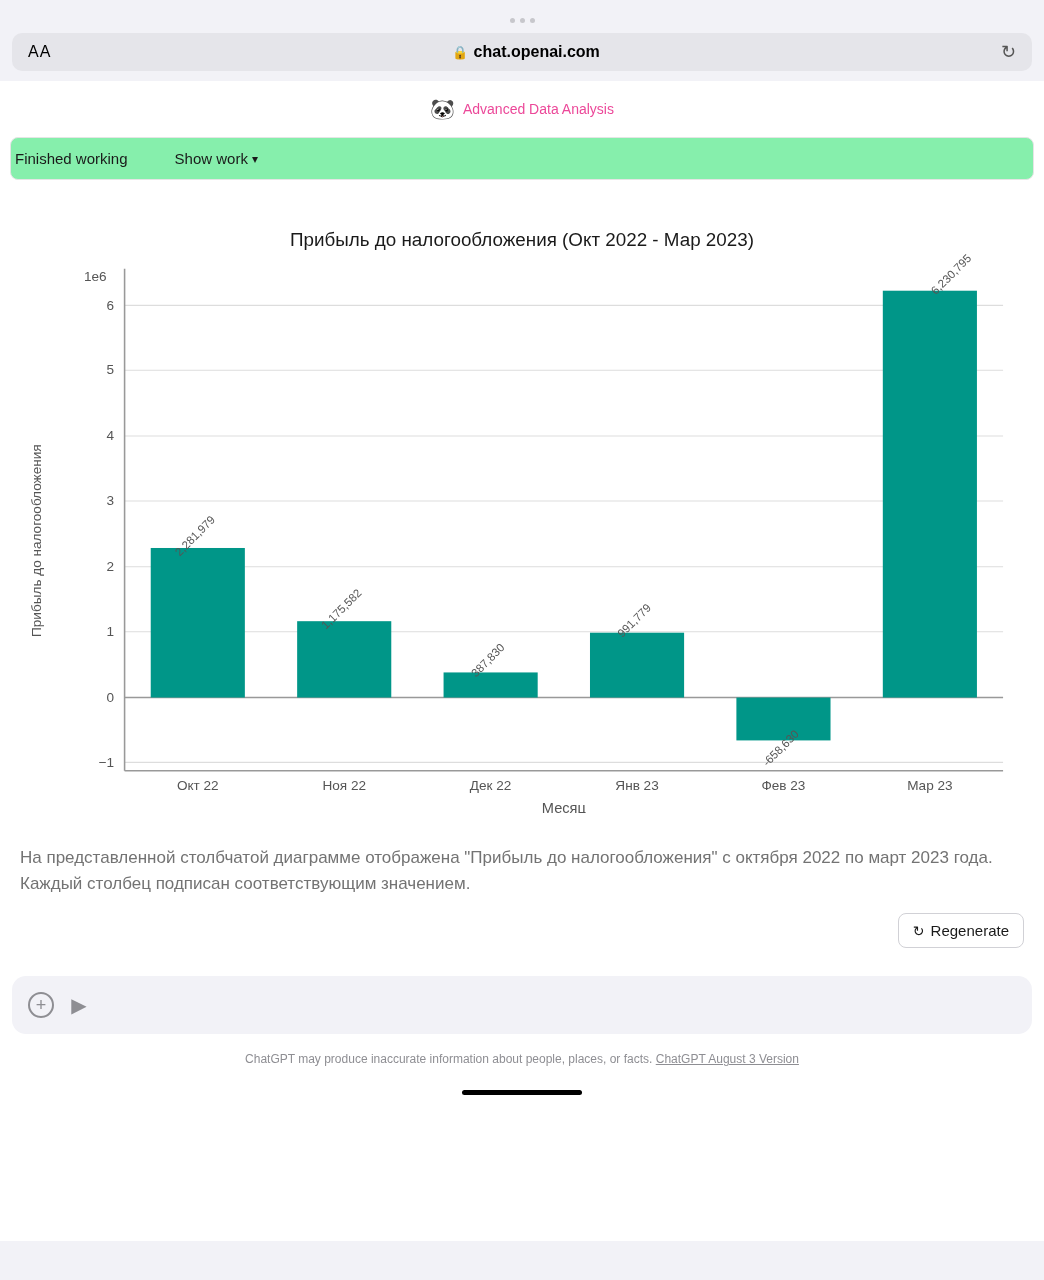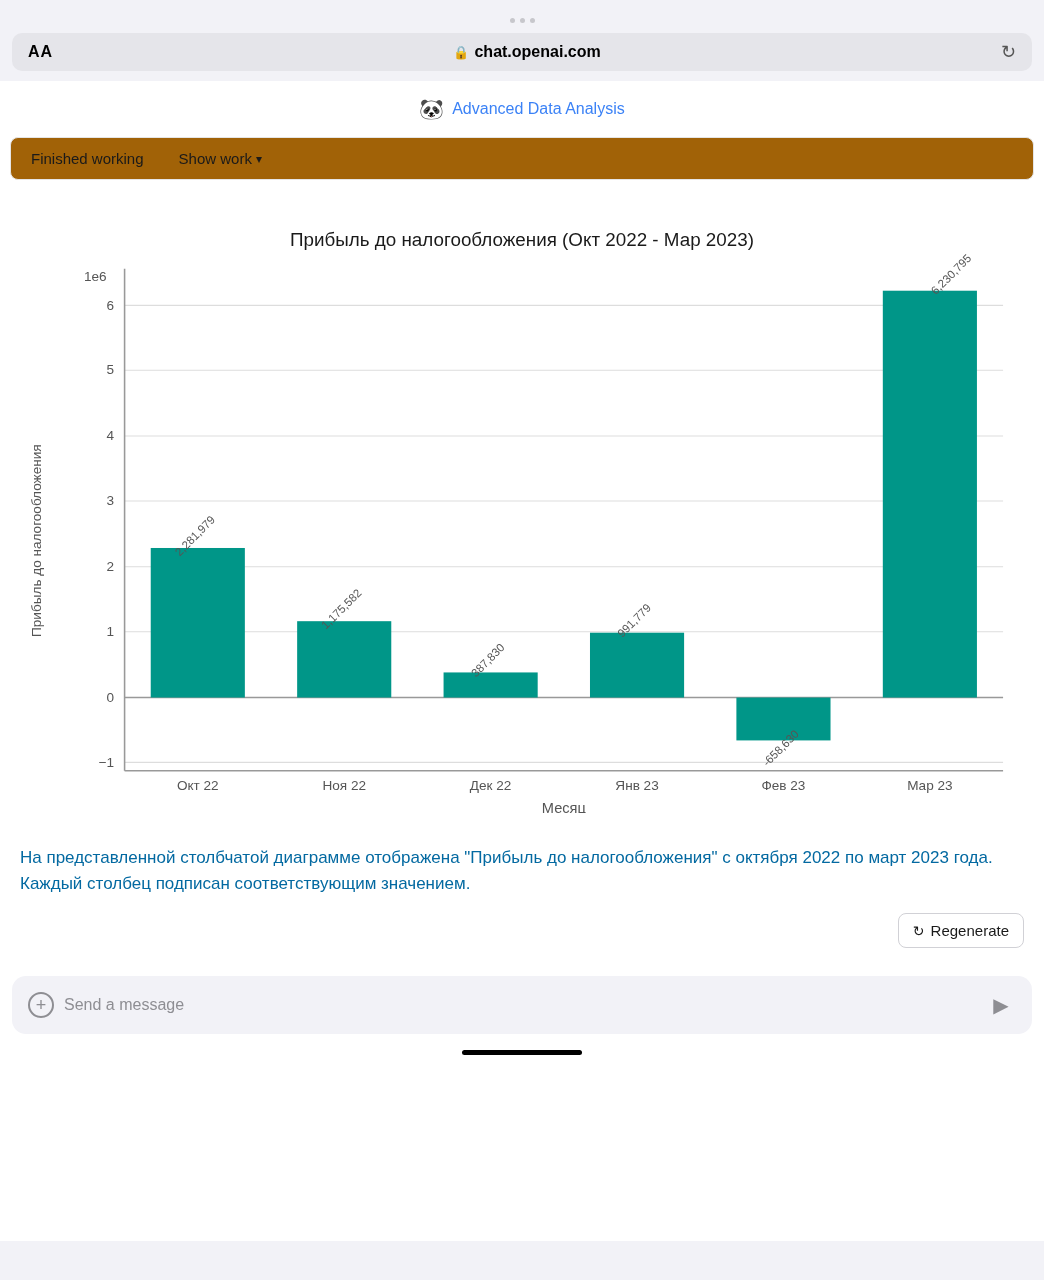--- a/index.html
+++ b/index.html
@@ -33,21 +33,21 @@
       display: flex;
       align-items: center;
       justify-content: space-between;
       background: #e5e5ea;
       margin: 0 12px;
       border-radius: 10px;
       padding: 8px 16px;
     }
     .browser-aa {
       font-size: 16px;
-      font-weight: 700;
+      font-weight: 400;
       color: #000;
       letter-spacing: 1px;
     }
     .browser-url-wrapper {
       display: flex;
       align-items: center;
       gap: 5px;
     }
     .lock-icon {
       font-size: 13px;
@@ -75,32 +75,32 @@
       display: flex;
       align-items: center;
       justify-content: center;
       padding: 16px 20px;
       gap: 8px;
     }
     .ada-icon {
       font-size: 20px;
     }
     .chat-title {
-      font-size: 16px;
+      font-size: 14px;
       font-weight: 500;
-      color: #3b82f6;
+      color: #ec4899;
     }
 
     
     .finished-bar {
       display: flex;
       align-items: center;
-      gap: 0;
-      padding: 12px 20px;
-      background: #a16207;
+      gap: 12px;
+      padding: 12px 4px;
+      background: #86efac;
       border: 1px solid #e5e5e5;
       border-radius: 8px;
       margin: 0 10px 16px 10px;
     }
     .finished-label {
       font-size: 15px;
       color: #1a1a1a;
       font-weight: 400;
     }
     .show-work-btn {
@@ -127,21 +127,21 @@
     .chart-svg-wrapper {
       width: 100%;
       text-decoration: underline;
     }
 
     
     .description-text {
       padding: 8px 20px 16px 20px;
       font-size: 17px;
       line-height: 1.55;
-      color: #0369a1;
+      color: #737373;
     }
 
     
     .regenerate-wrapper {
       display: flex;
       justify-content: flex-end;
       padding: 0 20px 20px 20px;
     }
     .regenerate-btn {
       display: flex;
@@ -329,23 +329,26 @@
 
   <div class="regenerate-wrapper">
     <button class="regenerate-btn">
       <span class="regen-icon">↻</span>
       <span>Regenerate</span>
     </button>
   </div>
 
   <div class="input-bar">
     <button class="plus-btn">+</button>
-    <span class="input-placeholder">Send a message</span>
     <button class="send-btn">
       <span class="send-icon">▶</span>
     </button>
   </div>
 
+  <div class="footer-text">
+    <span>ChatGPT may produce inaccurate information about people, places, or facts.</span>
+    <a href="#" class="footer-link">ChatGPT August 3 Version</a>
+  </div>
 
   <div class="home-bar">
     <div class="home-bar-indicator"></div>
   </div>
 </div>
 
 </body></html>

